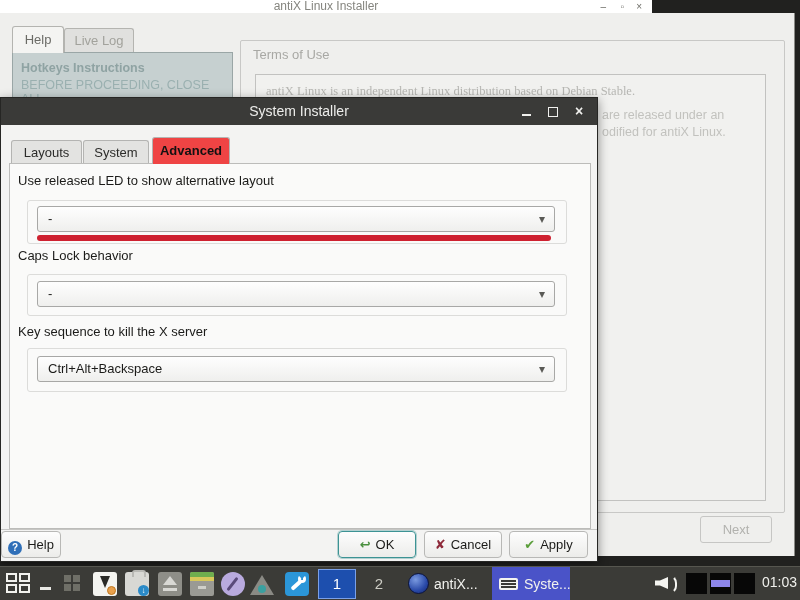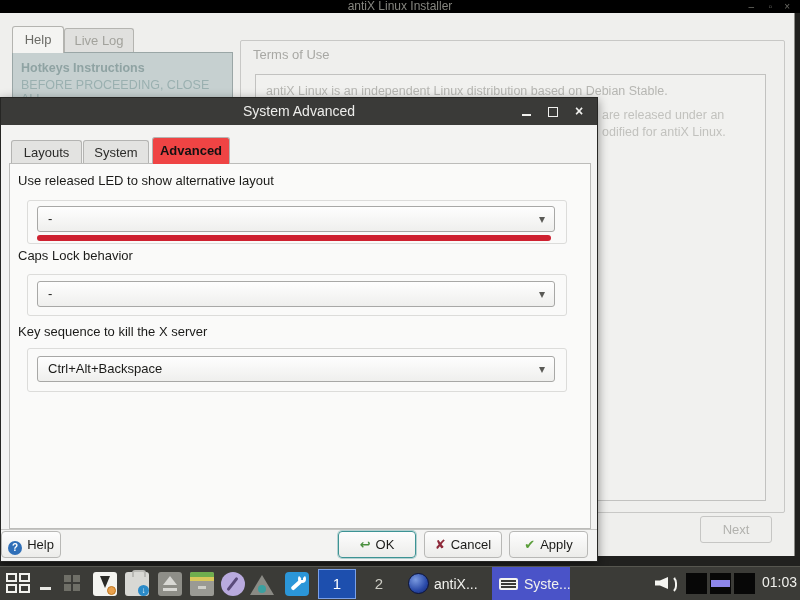--- a/index.html
+++ b/index.html
@@ -1,35 +1,35 @@
 <!DOCTYPE html>
 <html><head>
 <meta charset="utf-8">
 <style>
   html,body{margin:0;padding:0;}
   body{font-family:"Liberation Sans","DejaVu Sans",sans-serif;}
   .screen{position:relative;width:800px;height:600px;background:#21211f;overflow:hidden;}
   .ab{position:absolute;}
 
   
-  .topbar{left:0;top:0;width:800px;height:13px;background:#000000;color:#85857f;font-size:12px;line-height:13px;text-align:center;}
+  .topbar{left:0;top:0;width:652px;height:13px;background:#ffffff;color:#85857f;font-size:12px;line-height:13px;text-align:center;}
   .topbar .winctl{position:absolute;top:1px;color:#6e6e68;font-size:10px;line-height:11px;}
 
   
   .instwin{left:0;top:13px;width:794px;height:543px;background:#efefed;border-right:1px solid #8a8a86;}
   .tab{box-sizing:border-box;border:1px solid #b4b4b0;border-bottom:none;border-radius:3px 3px 0 0;font-size:13px;text-align:center;}
   .tab-help{left:12px;top:13px;width:52px;height:27px;background:#f4f4f2;color:#6b6b66;line-height:26px;z-index:2;}
   .tab-livelog{left:64px;top:15px;width:70px;height:25px;background:#e0e0de;color:#a2a29c;line-height:24px;}
   .helppanel{left:12px;top:39px;width:221px;height:460px;background:#c6d0d0;border:1px solid #9aa6a6;box-sizing:border-box;padding:8px 8px;}
   .helppanel .hd{font-weight:bold;color:#8fa3a3;font-size:12.5px;}
   .helppanel .ln{color:#9ab0b0;font-size:12.5px;margin-top:3px;}
   .groupbox{left:240px;top:27px;width:543px;height:471px;border:1px solid #c8c8c6;border-radius:2px;}
   .groupbox .gl{position:absolute;left:12px;top:6px;font-size:13px;color:#a8a8a4;background:transparent;}
   .terms-inner{position:absolute;left:14px;top:33px;width:511px;height:427px;border:1px solid #c2c2c0;background:#f1f1ef;box-sizing:border-box;padding:9px 10px;}
-  .terms-inner .tx{color:#b6b6b2;font-size:12.5px;}
+  .terms-inner .tx{color:#b6b6b2;font-size:12.5px;font-family:Liberation Serif, serif;}
   .frag{color:#c2c2be;font-size:12.5px;}
   .btn-next{left:700px;top:503px;width:72px;height:27px;background:#efefed;border:1px solid #c6c6c4;border-radius:3px;color:#b2b2ae;font-size:13px;text-align:center;line-height:25px;box-sizing:border-box;}
 
   
   .dialog{left:0;top:97px;width:598px;height:465px;background:#f3f3f2;border:1px solid #262624;box-sizing:border-box;box-shadow:0 3px 10px rgba(0,0,0,.45);}
   .dtitle{position:absolute;left:0;top:0;width:100%;height:27px;background:#3a3a38;color:#ededeb;font-size:14px;line-height:27px;text-align:center;}
   .dbtn{position:absolute;top:6px;width:16px;height:15px;color:#f0f0ee;text-align:center;cursor:default;}
   .dbtn .bar{position:absolute;left:3px;bottom:3px;width:9px;height:2px;background:#f0f0ee;}
   .dbtn .box{position:absolute;left:3px;top:3px;width:8px;height:8px;border:1.5px solid #f0f0ee;}
   .dbtn.close{font-size:14px;font-weight:bold;line-height:15px;}
@@ -119,21 +119,21 @@
     </div>
 
     <div class="ab btn-next">Next</div>
   </div>
 
   <div class="ab frag" style="left:602px;top:108px;">are released under an</div>
   <div class="ab frag" style="left:602px;top:125px;">odified for antiX Linux.</div>
 
   <div class="ab dialog">
     <div class="dtitle">
-      <span>System Advanced</span>
+      <span>System Installer</span>
     </div>
     <div class="dbtn" style="right:62px;">
         <span class="bar"></span>
       </div>
     <div class="dbtn" style="right:36px;">
         <span class="box"></span>
       </div>
     <div class="dbtn close" style="right:10px;">×</div>
 
     <div class="ab dtab" style="left:10px;top:42px;width:71px;height:32px;line-height:23px;">Layouts</div>

